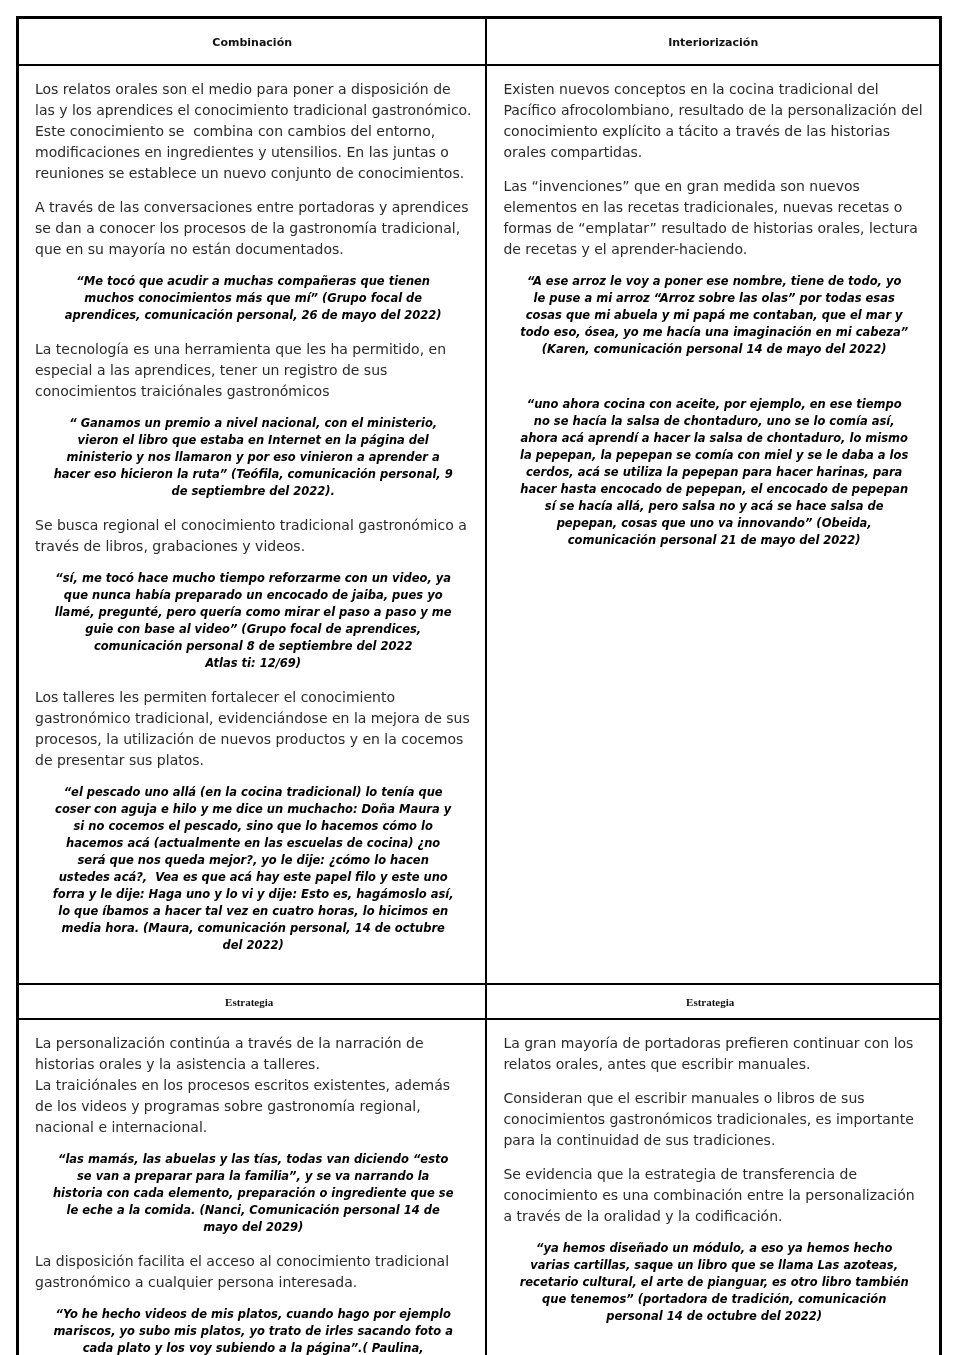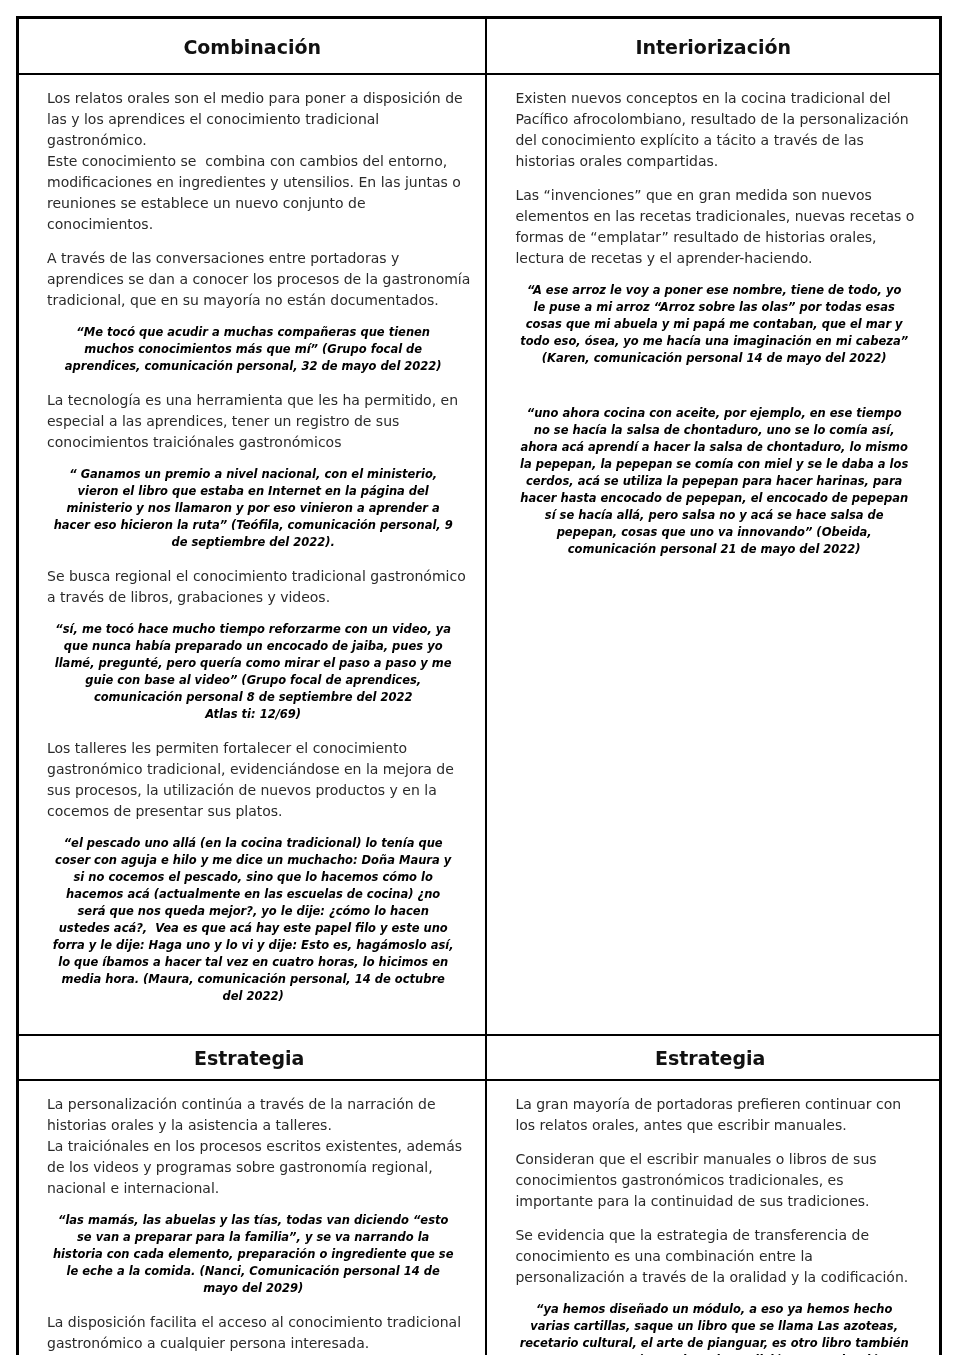--- a/index.html
+++ b/index.html
@@ -15,32 +15,32 @@
     width: 926px;
     border: 3px solid #000;
     table-layout: fixed;
   }
   col.c-left  { width: 50.8%; }
   col.c-right { width: 49.2%; }
   td { border: 2px solid #000; vertical-align: top; background: #fff; }
   td.hdr {
     font-weight: bold;
     text-align: center;
-    font-size: 19px;
+    font-size: 11px;
     color: #111;
     padding: 17px 8px 15px 8px;
   }
-  td.hdr2 { padding: 11px 14px 10px 8px; }
+  td.hdr2 { padding: 11px 14px 10px 8px; font-family: Liberation Serif, serif; }
   td.body { padding: 13px 14px 14px 16px; }
   td.tall  { height: 845px; }
   td.short { height: 300px; }
   .para {
     font-size: 14px;
     line-height: 21px;
-    margin: 0 0 13px 12px;
+    margin: 0 0 13px 0;
     white-space: pre-wrap;
     color: #2a2a2a;
   }
   .quote {
     font-size: 11.5px;
     line-height: 17px;
     font-weight: bold;
     font-style: italic;
     text-align: center;
     color: #000;
@@ -63,21 +63,21 @@
     <tbody>
       <tr>
         <td class="hdr">Combinación</td>
         <td class="hdr">Interiorización</td>
       </tr>
       <tr>
         <td class="body tall">
             <div class="para"><span>Los relatos orales son el medio para poner a disposición de las y los aprendices el conocimiento tradicional gastronómico.
 Este conocimiento se  combina con cambios del entorno, modificaciones en ingredientes y utensilios. En las juntas o reuniones se establece un nuevo conjunto de conocimientos.</span></div>
             <div class="para"><span>A través de las conversaciones entre portadoras y aprendices se dan a conocer los procesos de la gastronomía tradicional, que en su mayoría no están documentados.</span></div>
-            <div class="quote"><span>“Me tocó que acudir a muchas compañeras que tienen muchos conocimientos más que mí” (Grupo focal de aprendices, comunicación personal, 32 de mayo del 2022)</span></div>
+            <div class="quote"><span>“Me tocó que acudir a muchas compañeras que tienen muchos conocimientos más que mí” (Grupo focal de aprendices, comunicación personal, 26 de mayo del 2022)</span></div>
             <div class="para"><span>La tecnología es una herramienta que les ha permitido, en especial a las aprendices, tener un registro de sus conocimientos traiciónales gastronómicos</span></div>
             <div class="quote"><span>“ Ganamos un premio a nivel nacional, con el ministerio, vieron el libro que estaba en Internet en la página del ministerio y nos llamaron y por eso vinieron a aprender a hacer eso hicieron la ruta” (Teófila, comunicación personal, 9 de septiembre del 2022).</span></div>
             <div class="para"><span>Se busca regional el conocimiento tradicional gastronómico a través de libros, grabaciones y videos.</span></div>
             <div class="quote"><span>“sí, me tocó hace mucho tiempo reforzarme con un video, ya que nunca había preparado un encocado de jaiba, pues yo llamé, pregunté, pero quería como mirar el paso a paso y me guie con base al video” (Grupo focal de aprendices, comunicación personal 8 de septiembre del 2022
 Atlas ti: 12/69)</span></div>
             <div class="para"><span>Los talleres les permiten fortalecer el conocimiento gastronómico tradicional, evidenciándose en la mejora de sus procesos, la utilización de nuevos productos y en la cocemos de presentar sus platos.</span></div>
             <div class="quote"><span>“el pescado uno allá (en la cocina tradicional) lo tenía que coser con aguja e hilo y me dice un muchacho: Doña Maura y si no cocemos el pescado, sino que lo hacemos cómo lo hacemos acá (actualmente en las escuelas de cocina) ¿no será que nos queda mejor?, yo le dije: ¿cómo lo hacen ustedes acá?,  Vea es que acá hay este papel filo y este uno forra y le dije: Haga uno y lo vi y dije: Esto es, hagámoslo así, lo que íbamos a hacer tal vez en cuatro horas, lo hicimos en media hora. (Maura, comunicación personal, 14 de octubre del 2022)</span></div>
           </td>
         <td class="body tall">
             <div class="para"><span>Existen nuevos conceptos en la cocina tradicional del Pacífico afrocolombiano, resultado de la personalización del conocimiento explícito a tácito a través de las historias orales compartidas.</span></div>

